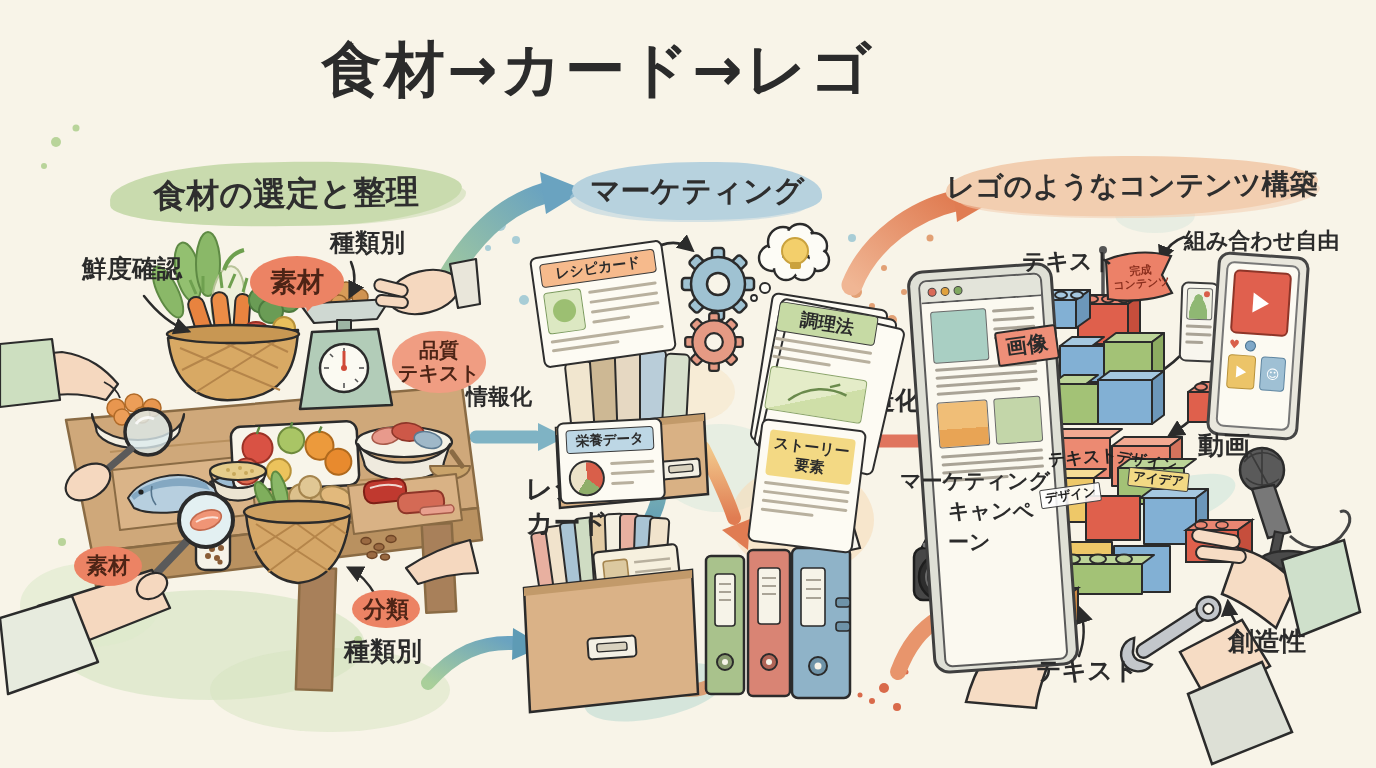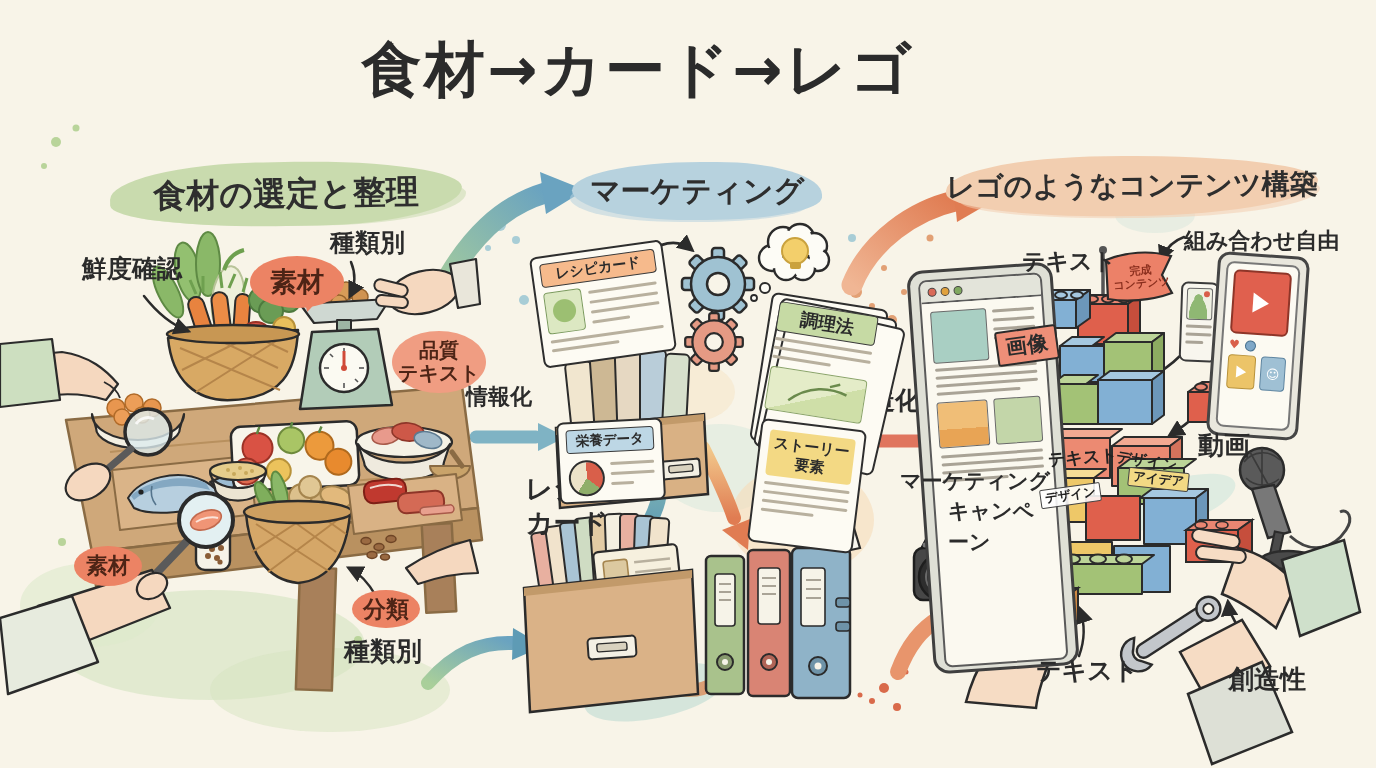--- a/index.html
+++ b/index.html
@@ -603,21 +603,21 @@
     <ellipse cx="1222" cy="525" rx="6" ry="3.5" fill="#ea8672" stroke="#2b2b2b" stroke-width="1.6"></ellipse>
     <path d="M1238,548 C1258,552 1280,566 1296,584 L1276,628 C1256,612 1238,600 1222,594 Z" fill="#f6dcc4" stroke="#2b2b2b" stroke-width="2.5"></path>
     <rect x="1192" y="532" width="48" height="13" rx="6.5" fill="#f6dcc4" stroke="#2b2b2b" stroke-width="2" transform="rotate(10 1216 538)"></rect>
     <rect x="1196" y="548" width="50" height="13" rx="6.5" fill="#f6dcc4" stroke="#2b2b2b" stroke-width="2" transform="rotate(6 1221 554)"></rect>
     <polygon points="1282,560 1344,540 1360,612 1300,636" fill="#cfe0cb" stroke="#2b2b2b" stroke-width="2.5"></polygon>
     <polygon points="1180,652 1242,620 1270,666 1208,702" fill="#f6dcc4" stroke="#2b2b2b" stroke-width="2.5"></polygon>
     <polygon points="1188,694 1262,662 1292,732 1212,764" fill="#dde0d6" stroke="#2b2b2b" stroke-width="2.5"></polygon>
   </g>
 </svg>
 
-<div class="txt" style="left:0;top:30px;width:1196px;text-align:center;font-size:60px;letter-spacing:3px;margin-left:40px;">食材→カード→レゴ</div>
+<div class="txt" style="left:0;top:30px;width:1196px;text-align:center;font-size:60px;letter-spacing:3px;">食材→カード→レゴ</div>
 
 <div class="banner b1">
   <span>食材の選定と整理</span>
 </div>
 <div class="banner b2">
   <span>マーケティング</span>
 </div>
 <div class="banner b3">
   <span>レゴのようなコンテンツ構築</span>
 </div>
@@ -763,15 +763,15 @@
 <div class="txt" style="left:1198px;top:428px;font-size:26px;">動画</div>
 <div class="txt" style="left:900px;top:466px;font-size:21px;line-height:1.45;white-space:normal;width:150px;">
   <span style="display:block;">マーケティング</span>
   <span style="display:block;margin-left:48px;">キャンペーン</span>
 </div>
 <div class="bricklabel" style="left:1048px;top:446px;font-size:17px;transform:rotate(-4deg);">テキスト</div>
 <div class="bricklabel" style="left:1116px;top:452px;font-size:15px;transform:rotate(9deg);">デザイン</div>
 <div class="bricklabel band" style="left:1040px;top:486px;font-size:12.5px;transform:rotate(-8deg);">デザイン</div>
 <div class="bricklabel band y" style="left:1128px;top:470px;font-size:12.5px;transform:rotate(6deg);">アイデア</div>
 <div class="txt" style="left:1036px;top:654px;font-size:25px;">テキスト</div>
-<div class="txt" style="left:1228px;top:624px;font-size:26px;margin-top:38px;">創造性</div>
+<div class="txt" style="left:1228px;top:624px;font-size:26px;">創造性</div>
 
 </div>
 
 </body></html>

